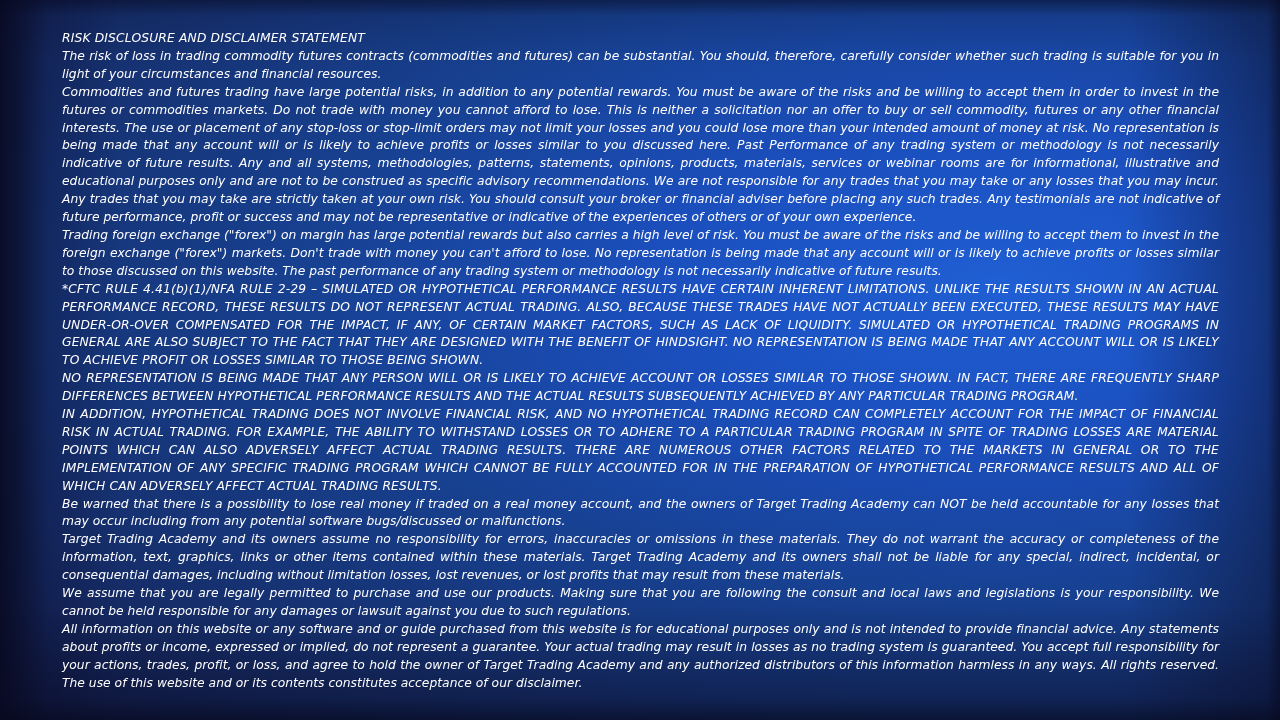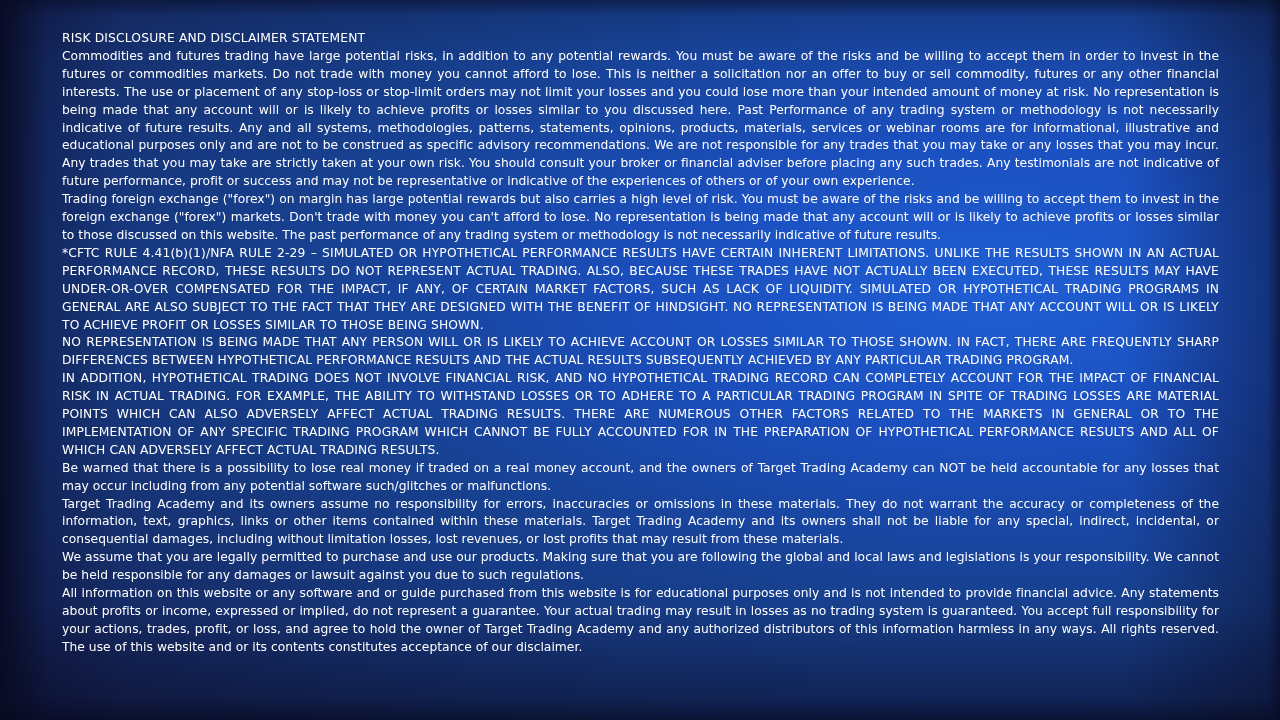--- a/index.html
+++ b/index.html
@@ -51,20 +51,21 @@
       rgba(6,8,28,0.72) 100%);
     pointer-events: none;
   }
   #doc {
     position: absolute;
     left: 62px;
     top: 30px;
     width: 1157px;
     color: #ffffff;
     z-index: 3;
+    font-style: italic;
   }
   .doc-title {
     font-size: 12.3px;
     line-height: 17.9px;
     letter-spacing: 0.15px;
     color: #ffffff;
     margin: 0 0 0 0;
   }
   p.para {
     margin: 0;
@@ -78,23 +79,24 @@
   p.para.caps {
     letter-spacing: 0.12px;
   }
 </style>
 </head>
 <body>
 
 <div id="page">
   <div id="doc">
     <div class="doc-title">RISK DISCLOSURE AND DISCLAIMER STATEMENT</div>
+    <p class="para">The risk of loss in trading commodity futures contracts (commodities and futures) can be substantial. You should, therefore, carefully consider whether such trading is suitable for you in light of your circumstances and financial resources.</p>
     <p class="para">Commodities and futures trading have large potential risks, in addition to any potential rewards. You must be aware of the risks and be willing to accept them in order to invest in the futures or commodities markets. Do not trade with money you cannot afford to lose. This is neither a solicitation nor an offer to buy or sell commodity, futures or any other financial interests. The use or placement of any stop-loss or stop-limit orders may not limit your losses and you could lose more than your intended amount of money at risk. No representation is being made that any account will or is likely to achieve profits or losses similar to you discussed here. Past Performance of any trading system or methodology is not necessarily indicative of future results. Any and all systems, methodologies, patterns, statements, opinions, products, materials, services or webinar rooms are for informational, illustrative and educational purposes only and are not to be construed as specific advisory recommendations. We are not responsible for any trades that you may take or any losses that you may incur. Any trades that you may take are strictly taken at your own risk. You should consult your broker or financial adviser before placing any such trades. Any testimonials are not indicative of future performance, profit or success and may not be representative or indicative of the experiences of others or of your own experience.</p>
     <p class="para">Trading foreign exchange ("forex") on margin has large potential rewards but also carries a high level of risk. You must be aware of the risks and be willing to accept them to invest in the foreign exchange ("forex") markets. Don't trade with money you can't afford to lose. No representation is being made that any account will or is likely to achieve profits or losses similar to those discussed on this website. The past performance of any trading system or methodology is not necessarily indicative of future results.</p>
     <p class="para caps">*CFTC RULE 4.41(b)(1)/NFA RULE 2-29 – SIMULATED OR HYPOTHETICAL PERFORMANCE RESULTS HAVE CERTAIN INHERENT LIMITATIONS. UNLIKE THE RESULTS SHOWN IN AN ACTUAL PERFORMANCE RECORD, THESE RESULTS DO NOT REPRESENT ACTUAL TRADING. ALSO, BECAUSE THESE TRADES HAVE NOT ACTUALLY BEEN EXECUTED, THESE RESULTS MAY HAVE UNDER-OR-OVER COMPENSATED FOR THE IMPACT, IF ANY, OF CERTAIN MARKET FACTORS, SUCH AS LACK OF LIQUIDITY. SIMULATED OR HYPOTHETICAL TRADING PROGRAMS IN GENERAL ARE ALSO SUBJECT TO THE FACT THAT THEY ARE DESIGNED WITH THE BENEFIT OF HINDSIGHT. NO REPRESENTATION IS BEING MADE THAT ANY ACCOUNT WILL OR IS LIKELY TO ACHIEVE PROFIT OR LOSSES SIMILAR TO THOSE BEING SHOWN.</p>
     <p class="para caps">NO REPRESENTATION IS BEING MADE THAT ANY PERSON WILL OR IS LIKELY TO ACHIEVE ACCOUNT OR LOSSES SIMILAR TO THOSE SHOWN. IN FACT, THERE ARE FREQUENTLY SHARP DIFFERENCES BETWEEN HYPOTHETICAL PERFORMANCE RESULTS AND THE ACTUAL RESULTS SUBSEQUENTLY ACHIEVED BY ANY PARTICULAR TRADING PROGRAM.</p>
     <p class="para caps">IN ADDITION, HYPOTHETICAL TRADING DOES NOT INVOLVE FINANCIAL RISK, AND NO HYPOTHETICAL TRADING RECORD CAN COMPLETELY ACCOUNT FOR THE IMPACT OF FINANCIAL RISK IN ACTUAL TRADING. FOR EXAMPLE, THE ABILITY TO WITHSTAND LOSSES OR TO ADHERE TO A PARTICULAR TRADING PROGRAM IN SPITE OF TRADING LOSSES ARE MATERIAL POINTS WHICH CAN ALSO ADVERSELY AFFECT ACTUAL TRADING RESULTS. THERE ARE NUMEROUS OTHER FACTORS RELATED TO THE MARKETS IN GENERAL OR TO THE IMPLEMENTATION OF ANY SPECIFIC TRADING PROGRAM WHICH CANNOT BE FULLY ACCOUNTED FOR IN THE PREPARATION OF HYPOTHETICAL PERFORMANCE RESULTS AND ALL OF WHICH CAN ADVERSELY AFFECT ACTUAL TRADING RESULTS.</p>
-    <p class="para">Be warned that there is a possibility to lose real money if traded on a real money account, and the owners of Target Trading Academy can NOT be held accountable for any losses that may occur including from any potential software such/glitches or malfunctions.</p>
+    <p class="para">Be warned that there is a possibility to lose real money if traded on a real money account, and the owners of Target Trading Academy can NOT be held accountable for any losses that may occur including from any potential software bugs/discussed or malfunctions.</p>
     <p class="para">Target Trading Academy and its owners assume no responsibility for errors, inaccuracies or omissions in these materials. They do not warrant the accuracy or completeness of the information, text, graphics, links or other items contained within these materials. Target Trading Academy and its owners shall not be liable for any special, indirect, incidental, or consequential damages, including without limitation losses, lost revenues, or lost profits that may result from these materials.</p>
-    <p class="para">We assume that you are legally permitted to purchase and use our products. Making sure that you are following the global and local laws and legislations is your responsibility. We cannot be held responsible for any damages or lawsuit against you due to such regulations.</p>
+    <p class="para">We assume that you are legally permitted to purchase and use our products. Making sure that you are following the consult and local laws and legislations is your responsibility. We cannot be held responsible for any damages or lawsuit against you due to such regulations.</p>
     <p class="para">All information on this website or any software and or guide purchased from this website is for educational purposes only and is not intended to provide financial advice. Any statements about profits or income, expressed or implied, do not represent a guarantee. Your actual trading may result in losses as no trading system is guaranteed. You accept full responsibility for your actions, trades, profit, or loss, and agree to hold the owner of Target Trading Academy and any authorized distributors of this information harmless in any ways. All rights reserved. The use of this website and or its contents constitutes acceptance of our disclaimer.</p>
   </div>
 </div>
 
 </body></html>

